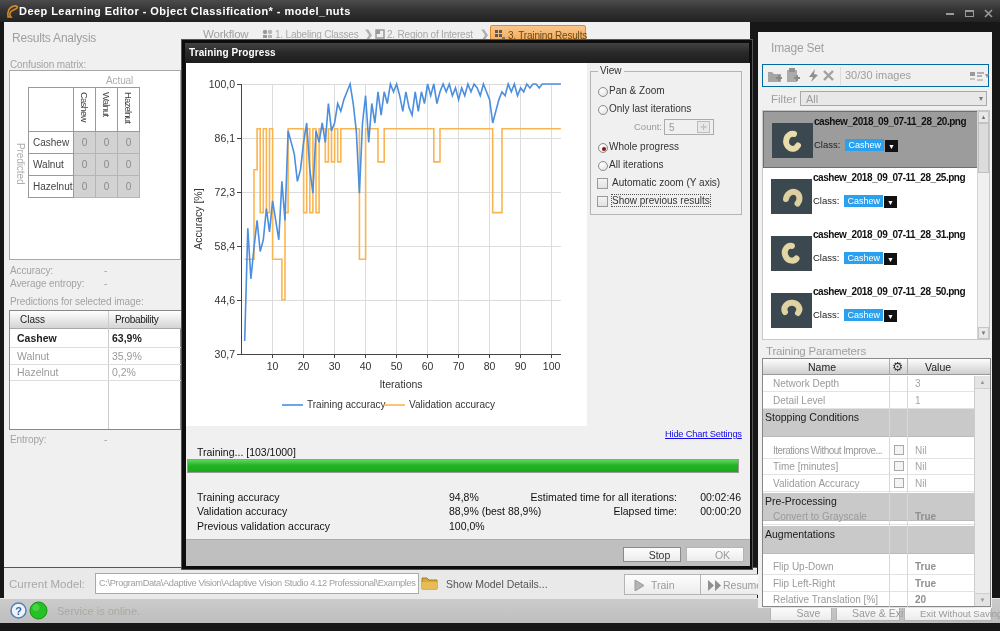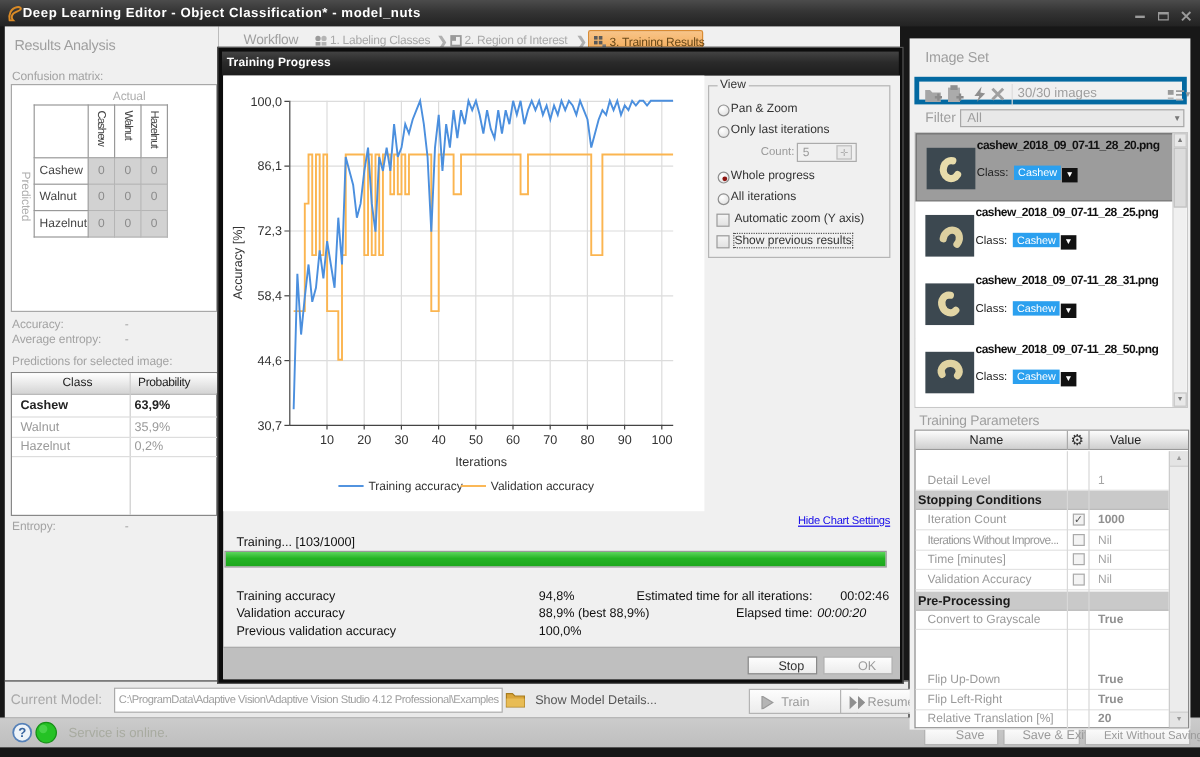--- a/index.html
+++ b/index.html
@@ -32,41 +32,41 @@
 .z{border:1px solid #b5b5b5;background:#d2d2d2;text-align:center;color:#8a8a8a;}
 .item{left:0;width:226px;height:57px;background:#fff;}
 .thumb{position:absolute;left:8px;top:11px;width:41px;height:35px;}
 .fname{position:absolute;left:50px;top:4px;font-size:10px;font-weight:bold;color:#111;white-space:nowrap;letter-spacing:-0.45px;}
 .cls{position:absolute;left:50px;top:27px;font-size:9.5px;color:#222;}
 .clab{margin-right:5px;}
 .cchip{background:#2ba0ef;color:#fff;padding:1px 3px;font-size:9px;}
 .cdrop{background:#111;color:#fff;font-size:7px;padding:2.5px 3px;margin-left:1px;}
 .prow{position:absolute;left:0;width:211px;height:16px;border-bottom:1px solid #e3e3e3;font-size:10px;color:#9a9a9a;}
 .pname{position:absolute;left:10px;top:2px;white-space:nowrap;max-width:114px;overflow:hidden;}
-.psec{position:absolute;left:0;width:211px;height:16px;background:#c9c9c9;font-size:10.5px;font-weight:bold;color:#1a1a1a;padding:2px 0 0 2px;border-bottom:1px solid #bbb;}
+.psec{position:absolute;left:0;width:211px;height:28px;background:#c9c9c9;font-size:10.5px;font-weight:normal;color:#1a1a1a;padding:2px 0 0 2px;border-bottom:1px solid #bbb;}
 .pval{position:absolute;left:152px;top:2px;font-weight:bold;color:#909090;}
 .pvaln{position:absolute;left:152px;top:2px;color:#a5a5a5;}
 .pchk{position:absolute;left:131px;top:2px;width:10px;height:10px;border:1px solid #aaa;background:#f2f2f2;font-size:9px;line-height:9px;color:#555;}
 </style></head><body>
 <div id="win">
  <div id="titlebar" class="abs stripe"></div>
  <svg class="abs" style="left:6px;top:4px" width="14" height="15" viewBox="0 0 14 15">
       <path d="M2 13 C1 8 3 3 8 2 C11 1.5 12 3 11 4 C9 6 5 6 4 9 C3.4 11 4 12 5 13 Z" fill="none" stroke="#d98a26" stroke-width="1.6"></path>
     </svg>
  <div id="titletxt" class="abs">Deep Learning Editor - Object Classification* - model_nuts</div>
  <div class="abs winbtn" style="left:946px;top:13px;width:8px;border-top:2px solid #9a9a9a"></div>
  <div class="abs winbtn" style="left:965px;top:10px;width:9px;height:7px;border:1px solid #9a9a9a;border-top:2px solid #9a9a9a"></div>
  <svg class="abs" style="left:984px;top:9px" width="9" height="9">
       <path d="M1 1 L8 8 M8 1 L1 8" stroke="#9a9a9a" stroke-width="1.6"></path>
     </svg>
  <div id="lpanel" class="abs">
   <div class="abs gray-ttl" style="left:8px;top:9px;">Results Analysis</div>
   <div class="abs lbl" style="left:6px;top:37px;">Confusion matrix:</div>
   <div class="abs" style="left:5px;top:48px;width:172px;height:190px;background:#fff;border:1px solid #a8a8a8;">
-   <div class="abs lbl" style="left:84px;top:4px;color:#adadad;">Actual</div>
+   <div class="abs lbl" style="left:96px;top:4px;color:#adadad;">Actual</div>
    <div class="abs lbl vtxt" style="left:5px;top:72px;color:#adadad;font-size:10px;">Predicted</div>
    <table style="position:absolute;left:18px;top:16px;border-collapse:collapse;font-size:10px;color:#444;">
     <tbody>
             <tr style="height:44px;">
               <td style="width:45px;border:1px solid #999;"></td>
               <td class="vh">
                 <span>Cashew</span>
               </td>
               <td class="vh">
                 <span>Walnut</span>
@@ -97,21 +97,21 @@
         </table>
   </div>
   <div class="abs lbl" style="left:6px;top:243px;">Accuracy:</div>
       <div class="abs lbl" style="left:100px;top:243px;">-</div>
   <div class="abs lbl" style="left:6px;top:256px;">Average entropy:</div>
       <div class="abs lbl" style="left:100px;top:256px;">-</div>
   <div class="abs lbl" style="left:6px;top:274px;">Predictions for selected image:</div>
   <div class="abs" style="left:5px;top:288px;width:172px;height:120px;background:#fff;border:1px solid #888;">
    <div class="abs" style="left:0;top:0;width:172px;height:18px;background:linear-gradient(#fff,#d4d4d4);border-bottom:1px solid #aaa;"></div>
    <div class="abs" style="left:98px;top:0;width:1px;height:118px;background:#ccc;"></div>
-   <div class="abs" style="left:10px;top:3px;font-size:10px;color:#222;margin-left:32px;">Class</div>
+   <div class="abs" style="left:10px;top:3px;font-size:10px;color:#222;">Class</div>
    <div class="abs" style="left:105px;top:3px;font-size:10px;letter-spacing:-0.3px;color:#222;">Probability</div>
    <div class="abs" style="left:0;top:36px;width:172px;height:1px;background:#ddd;"></div>
    <div class="abs" style="left:0;top:53px;width:172px;height:1px;background:#ddd;"></div>
    <div class="abs" style="left:0;top:69px;width:172px;height:1px;background:#ddd;"></div>
    <div class="abs" style="left:7px;top:21px;font-size:10.5px;font-weight:bold;color:#222;">Cashew</div>
         <div class="abs" style="left:102px;top:21px;font-size:10.5px;font-weight:bold;color:#222;">63,9%</div>
    <div class="abs" style="left:7px;top:39px;font-size:10.5px;color:#9a9a9a;">Walnut</div>
         <div class="abs" style="left:102px;top:39px;font-size:10.5px;color:#9a9a9a;">35,9%</div>
    <div class="abs" style="left:7px;top:55px;font-size:10.5px;color:#9a9a9a;">Hazelnut</div>
         <div class="abs" style="left:102px;top:55px;font-size:10.5px;color:#9a9a9a;">0,2%</div>
@@ -143,21 +143,21 @@
             <rect x="0" y="4" width="3" height="3"></rect>
             <rect x="4" y="4" width="3" height="3"></rect>
             <rect x="7" y="7" width="3" height="3" fill="#7a7a7a"></rect>
           </g>
         </svg>
    <div class="abs" style="left:17px;top:4px;font-size:10px;letter-spacing:-0.2px;color:#6a4a1a;white-space:nowrap;">3. Training Results</div>
   </div>
  </div>
  <div id="rpanel" class="abs">
   <div class="abs gray-ttl" style="left:13px;top:9px;">Image Set</div>
-  <div class="abs" style="left:4px;top:32px;width:227px;height:23px;border:4px solid #0369a1;background:#f0f0f0;">
+  <div class="abs" style="left:4px;top:32px;width:227px;height:23px;border:1px solid #0369a1;background:#f0f0f0;">
    <svg class="abs" style="left:4px;top:4px" width="16" height="14">
           <path d="M1 3 h4 l2 2 h7 v8 h-13 z" fill="#a5a5a5"></path>
           <path d="M9 9 h6 M12 6 v6" stroke="#8a8a8a" stroke-width="2"></path>
         </svg>
    <svg class="abs" style="left:22px;top:2px" width="16" height="16">
           <rect x="2" y="3" width="10" height="12" fill="#ababab"></rect>
           <rect x="4" y="1" width="6" height="4" fill="#8f8f8f"></rect>
           <path d="M9 11 h6 M12 8 v6" stroke="#8a8a8a" stroke-width="2"></path>
         </svg>
    <svg class="abs" style="left:43px;top:3px" width="14" height="15">
@@ -221,50 +221,50 @@
   </div>
   <div class="abs gray-ttl" style="left:8px;top:313px;font-size:11.5px;">Training Parameters</div>
   <div id="ptable" class="abs" style="left:4px;top:326px;width:229px;height:249px;background:#fff;border:1px solid #888;">
    <div class="abs" style="left:0;top:0;width:227px;height:16px;background:linear-gradient(#fdfdfd,#cfcfcf);border-bottom:1px solid #999;">
    <div class="abs" style="left:45px;top:2px;font-size:10.5px;color:#222;">Name</div>
    <div class="abs" style="left:129px;top:0px;font-size:12.5px;color:#333;">⚙</div>
    <div class="abs" style="left:162px;top:2px;font-size:10.5px;color:#222;">Value</div>
    <div class="abs" style="left:126px;top:0;width:1px;height:16px;background:#aaa;"></div>
    <div class="abs" style="left:144px;top:0;width:1px;height:16px;background:#aaa;"></div>
    </div>
+   <div class="prow" style="top:17.0px;">
+   <span class="pname">Network Depth</span>
+   <span class="pvaln">3</span>
+   </div>
    <div class="prow" style="top:33.6px;">
    <span class="pname">Detail Level</span>
    <span class="pvaln">1</span>
    </div>
    <div class="psec" style="top:50.3px;">Stopping Conditions</div>
-   <div class="prow" style="top:66.9px;">
-   <span class="pname">Iteration Count</span>
-   <span class="pchk">✓</span>
-   <span class="pval">1000</span>
-   </div>
    <div class="prow" style="top:83.6px;">
    <span class="pname" style="letter-spacing:-0.55px;">Iterations Without Improve...</span>
    <span class="pchk" style="background:#f4f4f4;"></span>
    <span class="pvaln">Nil</span>
    </div>
    <div class="prow" style="top:100.2px;">
    <span class="pname">Time [minutes]</span>
    <span class="pchk" style="background:#f4f4f4;"></span>
    <span class="pvaln">Nil</span>
    </div>
    <div class="prow" style="top:116.8px;">
    <span class="pname">Validation Accuracy</span>
    <span class="pchk" style="background:#f4f4f4;"></span>
    <span class="pvaln">Nil</span>
    </div>
    <div class="psec" style="top:133.5px;">Pre-Processing</div>
    <div class="prow" style="top:150.1px;">
    <span class="pname">Convert to Grayscale</span>
    <span class="pval">True</span>
    </div>
+   <div class="psec" style="top:166.8px;">Augmentations</div>
    <div class="prow" style="top:200.0px;">
    <span class="pname">Flip Up-Down</span>
    <span class="pval">True</span>
    </div>
    <div class="prow" style="top:216.7px;">
    <span class="pname">Flip Left-Right</span>
    <span class="pval">True</span>
    </div>
    <div class="prow" style="top:233.3px;">
    <span class="pname">Relative Translation [%]</span>
@@ -414,19 +414,19 @@
   <div class="abs" style="left:1px;top:396px;width:552px;height:14px;border:1px solid #999;background:linear-gradient(#5cd65c,#24b324 45%,#1ca81c);"></div>
   <div class="stat abs" style="left:11px;top:428px;">Training accuracy</div>
       <div class="stat abs" style="left:263px;top:428px;">94,8%</div>
   <div class="stat abs" style="left:11px;top:442px;">Validation accuracy</div>
       <div class="stat abs" style="left:263px;top:442px;">88,9% (best 88,9%)</div>
   <div class="stat abs" style="left:11px;top:457px;">Previous validation accuracy</div>
       <div class="stat abs" style="left:263px;top:457px;">100,0%</div>
   <div class="stat abs" style="left:331px;top:428px;width:160px;text-align:right;">Estimated time for all iterations:</div>
       <div class="stat abs" style="left:495px;top:428px;width:60px;text-align:right;">00:02:46</div>
   <div class="stat abs" style="left:331px;top:442px;width:160px;text-align:right;">Elapsed time:</div>
-      <div class="stat abs" style="left:495px;top:442px;width:60px;text-align:left;font-style:italic;">00:00:20</div>
+      <div class="stat abs" style="left:495px;top:442px;width:60px;text-align:right;">00:00:20</div>
   <div class="abs" style="left:0;top:476px;width:564px;height:27px;background:#bfbfbf;border-top:1px solid #ababab;">
    <div class="abs btn" style="left:437px;top:7px;width:58px;height:15px;line-height:14px;color:#333;border-color:#8a8a8a;">Stop</div>
    <div class="abs btn" style="left:500px;top:7px;width:58px;height:15px;line-height:14px;">OK</div>
   </div>
  </div>
 </div>
 
 </body></html>

